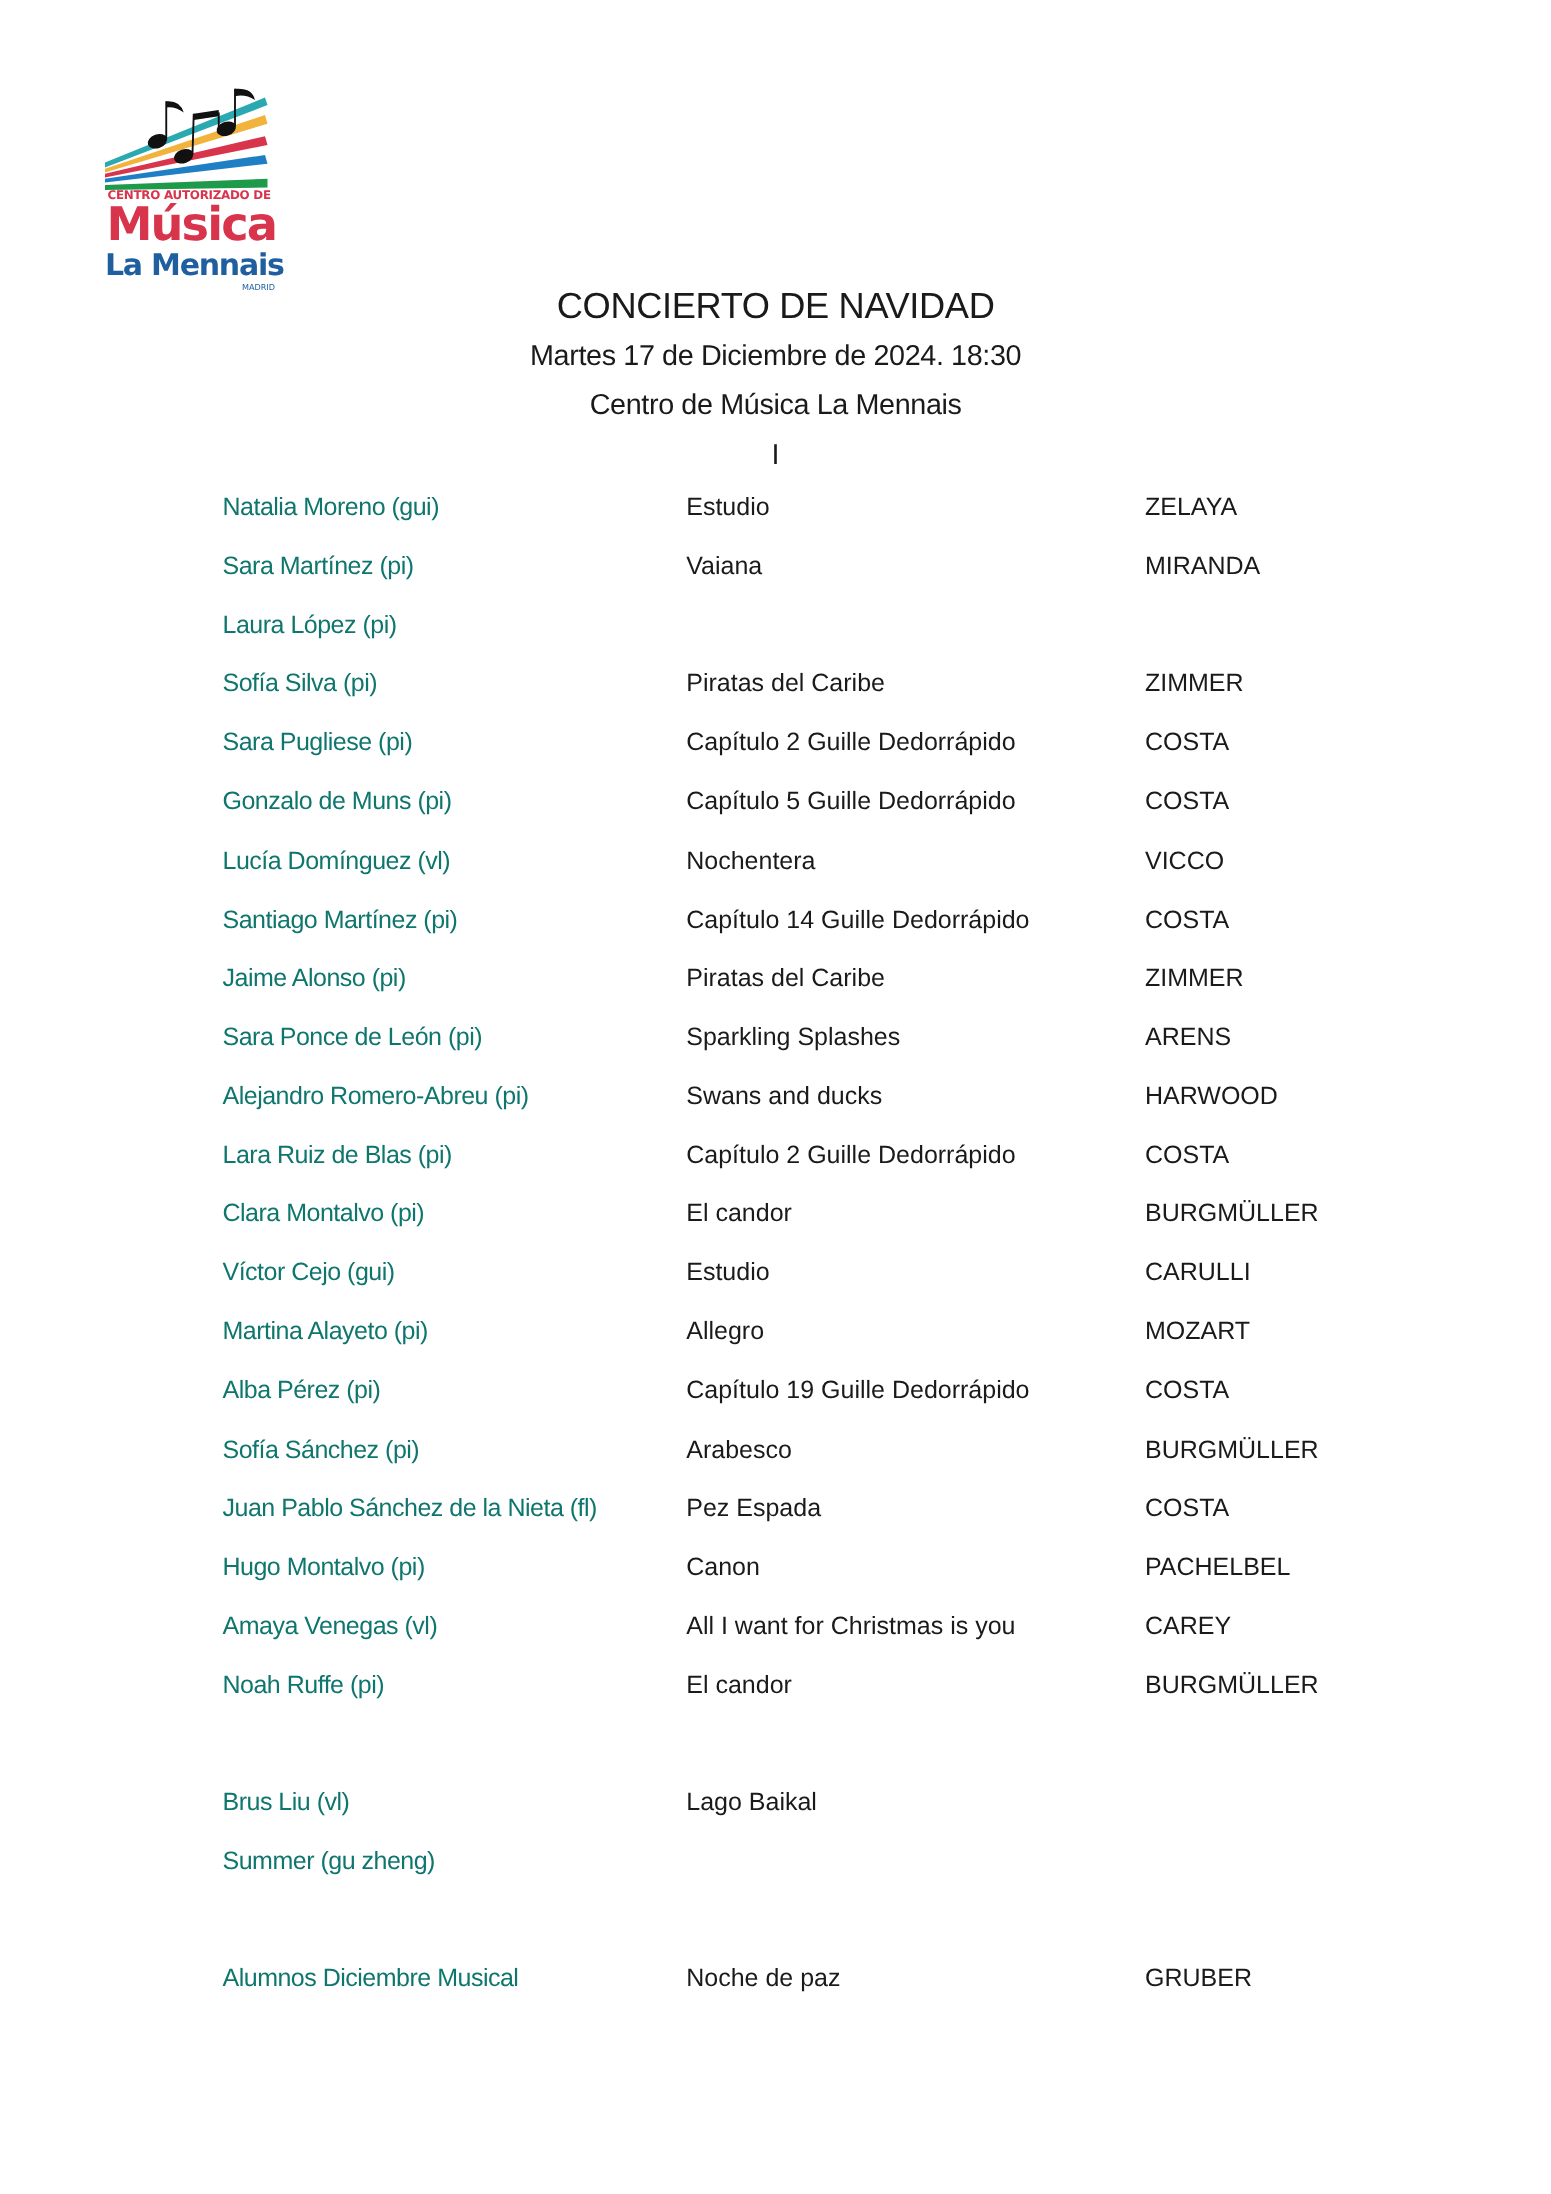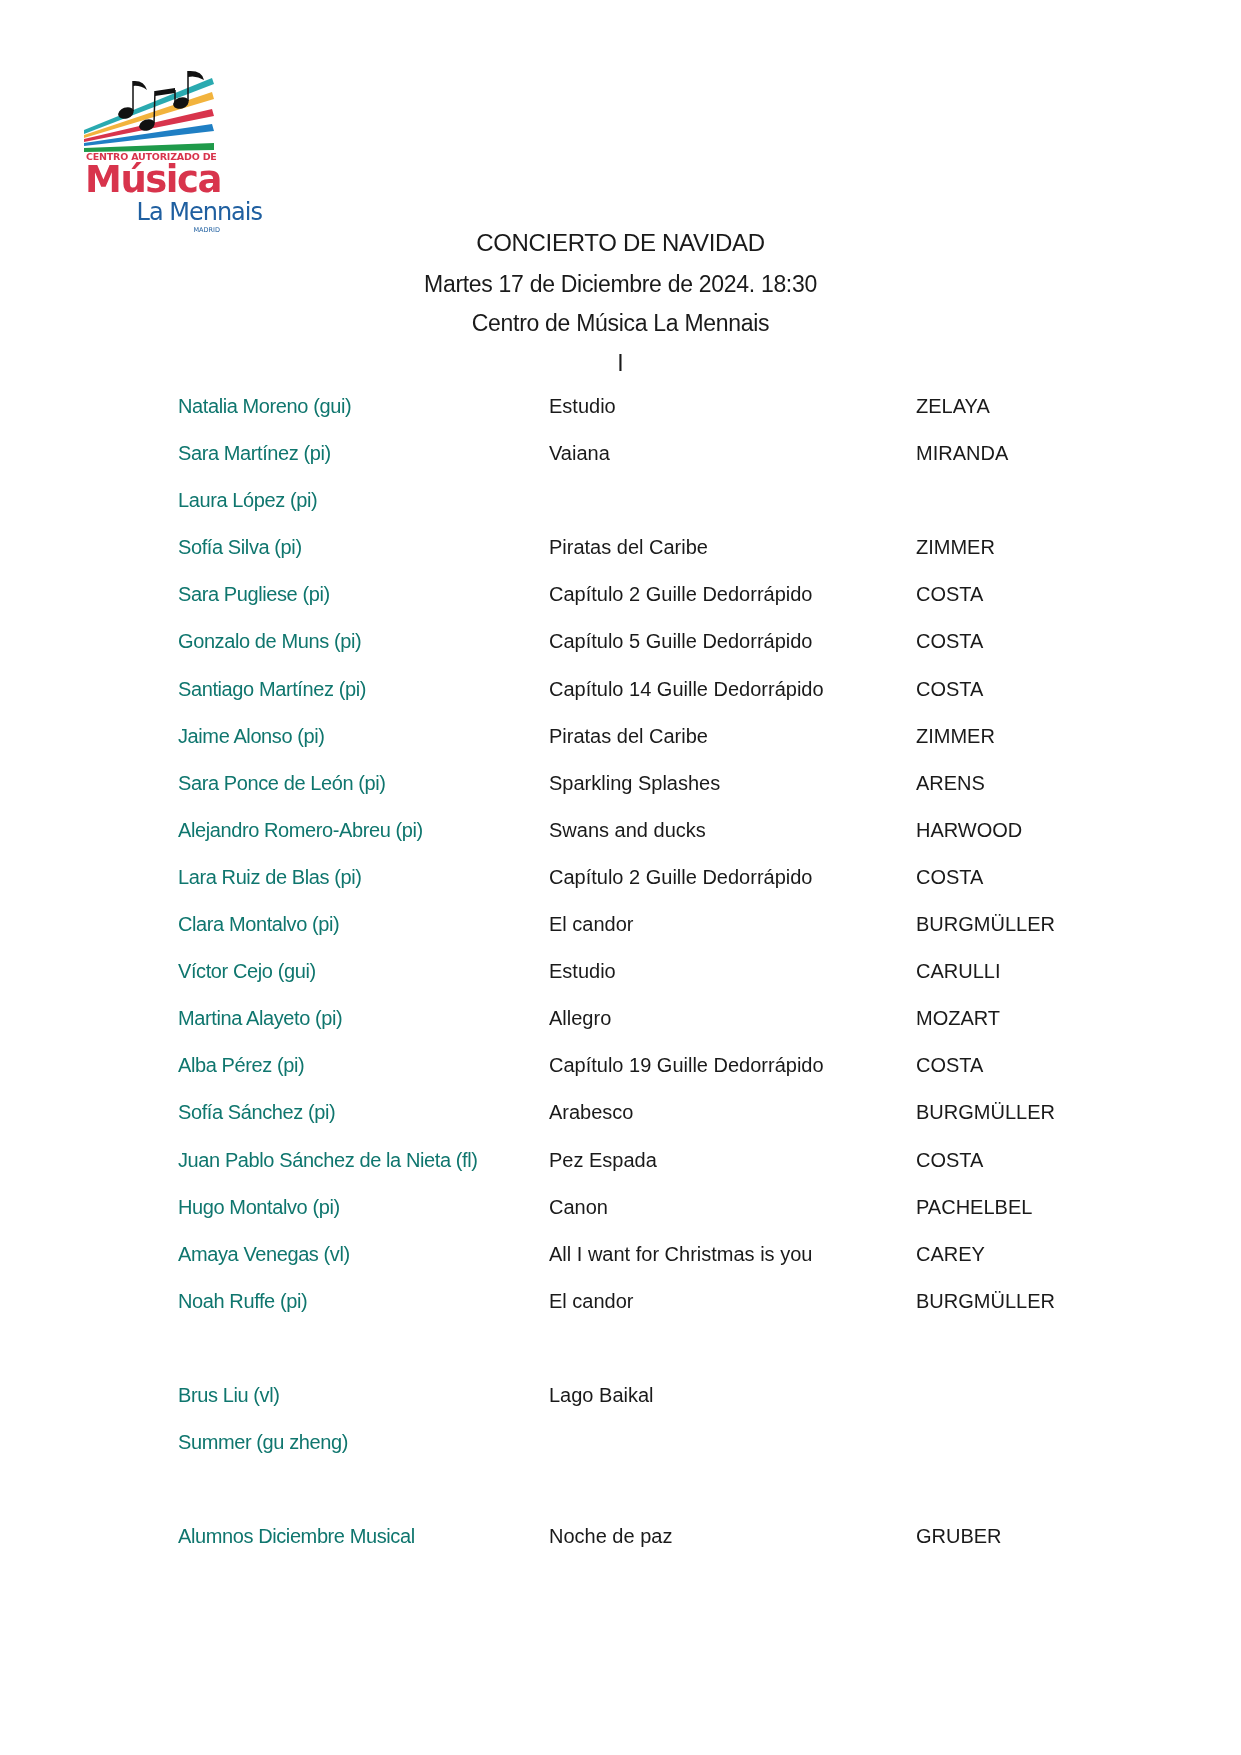--- a/index.html
+++ b/index.html
@@ -44,48 +44,47 @@
       font-weight: bold;
       color: #d8344c;
       letter-spacing: -1.5px;
       line-height: 40px;
       white-space: nowrap;
     }
     .logo .lg-mennais {
       position: absolute;
       left: 0; top: 130px;
       width: 138px;
-      text-align: right;
+      text-align: center;
       font-family: "DejaVu Sans", sans-serif;
       font-size: 24px;
-      font-weight: normal;
+      font-weight: bold;
       color: #1f5fa0;
       letter-spacing: -1px;
       line-height: 28px;
       white-space: nowrap;
-      margin-left: 40px;
     }
     .logo .lg-madrid {
       position: absolute;
       right: 4px; top: 158px;
       font-family: "DejaVu Sans", sans-serif;
       font-size: 6.5px;
       color: #1f5fa0;
       white-space: nowrap;
     }
     .header-line {
       position: absolute;
       left: 0;
       width: 1241px;
       text-align: center;
       white-space: nowrap;
     }
     .title {
       top: 229px;
-      font-size: 24px;
+      font-size: 29px;
       letter-spacing: -0.3px;
     }
     .date {
       top: 271px;
       font-size: 23px;
       letter-spacing: -0.3px;
     }
     .venue {
       top: 310px;
       font-size: 23px;
@@ -193,20 +192,25 @@
       <span class="performer">Sara Pugliese (pi)</span>
       <span class="piece">Capítulo 2 Guille Dedorrápido</span>
       <span class="composer">COSTA</span>
     </div>
   <div class="row">
       <span class="performer">Gonzalo de Muns (pi)</span>
       <span class="piece">Capítulo 5 Guille Dedorrápido</span>
       <span class="composer">COSTA</span>
     </div>
   <div class="row">
+      <span class="performer">Lucía Domínguez (vl)</span>
+      <span class="piece">Nochentera</span>
+      <span class="composer">VICCO</span>
+    </div>
+  <div class="row">
       <span class="performer">Santiago Martínez (pi)</span>
       <span class="piece">Capítulo 14 Guille Dedorrápido</span>
       <span class="composer">COSTA</span>
     </div>
   <div class="row">
       <span class="performer">Jaime Alonso (pi)</span>
       <span class="piece">Piratas del Caribe</span>
       <span class="composer">ZIMMER</span>
     </div>
   <div class="row">

